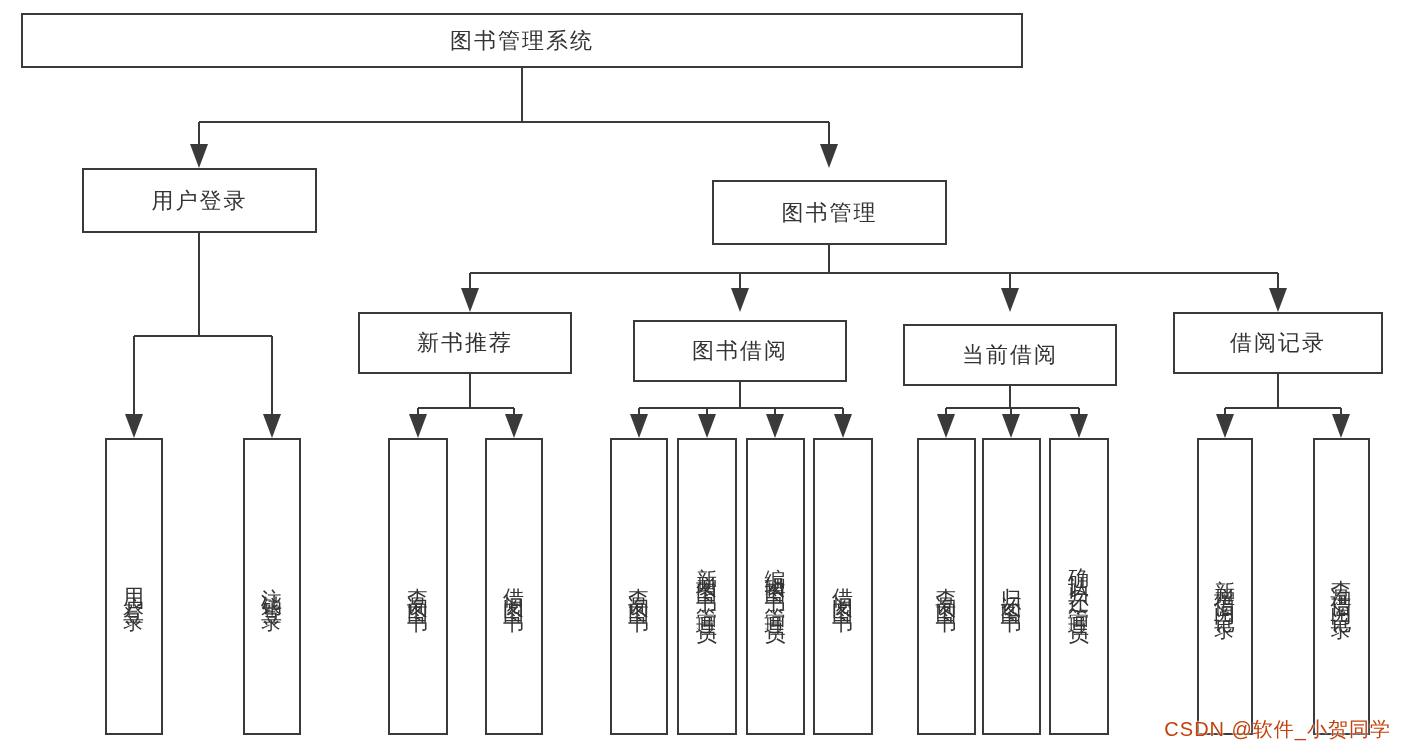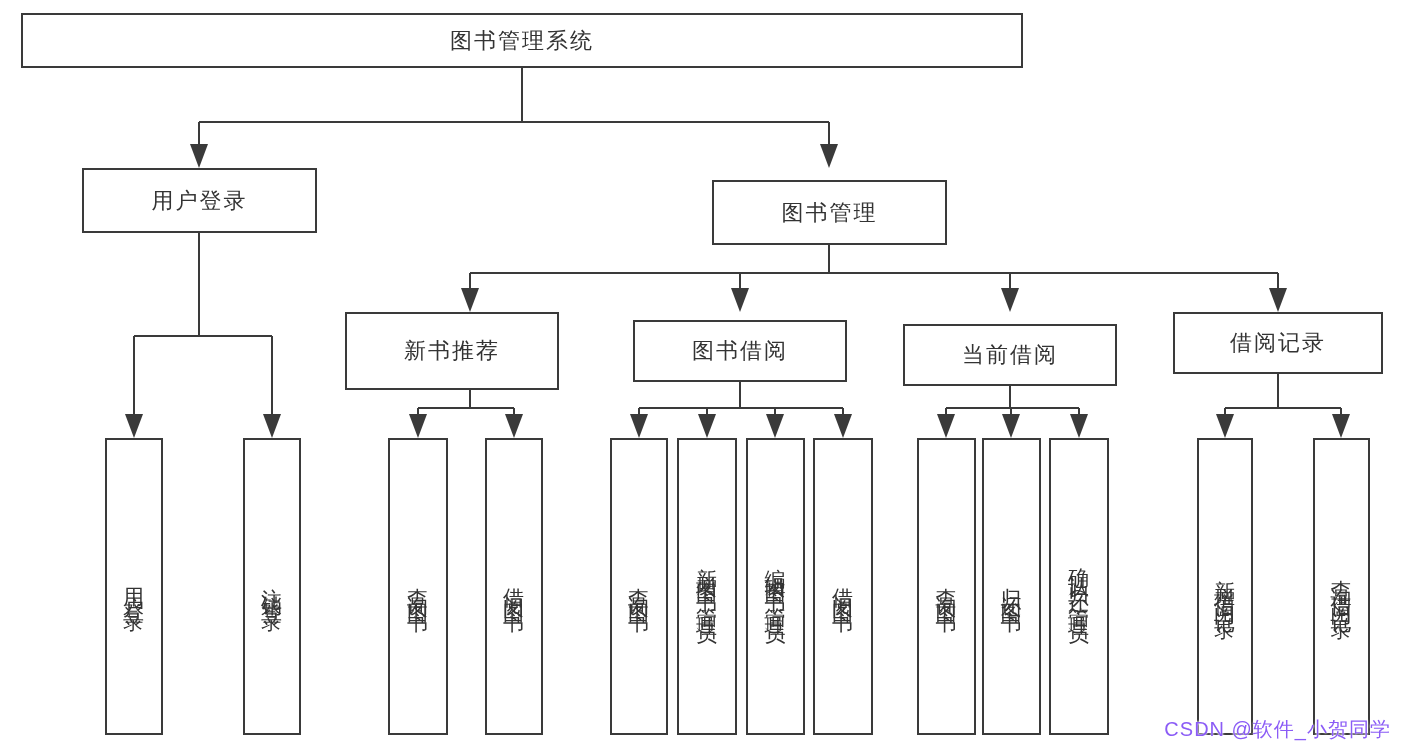--- a/index.html
+++ b/index.html
@@ -52,21 +52,21 @@
     text-orientation: mixed;
     letter-spacing: 8px;
     line-height: 1;
     white-space: nowrap;
   }
   .watermark {
     position: absolute;
     right: 14px;
     bottom: 4px;
     font-size: 20px;
-    color: #8b5cf6;
+    color: #c2410c;
     letter-spacing: 1px;
     text-shadow: 0 0 3px #ffffff, 0 0 2px #ffffff;
     white-space: nowrap;
   }
 </style>
 </head>
 <body>
 
 <div class="stage">
 
@@ -116,21 +116,21 @@
     <path class="rail" d="M1225 408 H1341"></path>
     <line class="shaft" x1="1225" y1="408" x2="1225" y2="434" marker-end="url(#arrow)"></line>
     <line class="shaft" x1="1341" y1="408" x2="1341" y2="434" marker-end="url(#arrow)"></line>
   </svg>
 
   <div class="node h" style="left:21px; top:13px; width:1002px; height:55px;">图书管理系统</div>
 
   <div class="node h" style="left:82px; top:168px; width:235px; height:65px;">用户登录</div>
   <div class="node h" style="left:712px; top:168px; width:235px; height:65px;margin-top:12px;">图书管理</div>
 
-  <div class="node h" style="left:345px; top:312px; width:214px; height:78px;">新书推荐</div>
+  <div class="node h" style="left:358px; top:312px; width:214px; height:62px;">新书推荐</div>
   <div class="node h" style="left:633px; top:320px; width:214px; height:62px;">图书借阅</div>
   <div class="node h" style="left:903px; top:324px; width:214px; height:62px;">当前借阅</div>
   <div class="node h" style="left:1173px; top:312px; width:210px; height:62px;">借阅记录</div>
 
   <div class="node leaf" style="left:105px; width:58px;">
     <span class="vtext">用户登录</span>
   </div>
   <div class="node leaf" style="left:243px; width:58px;">
     <span class="vtext">注销登录</span>
   </div>

